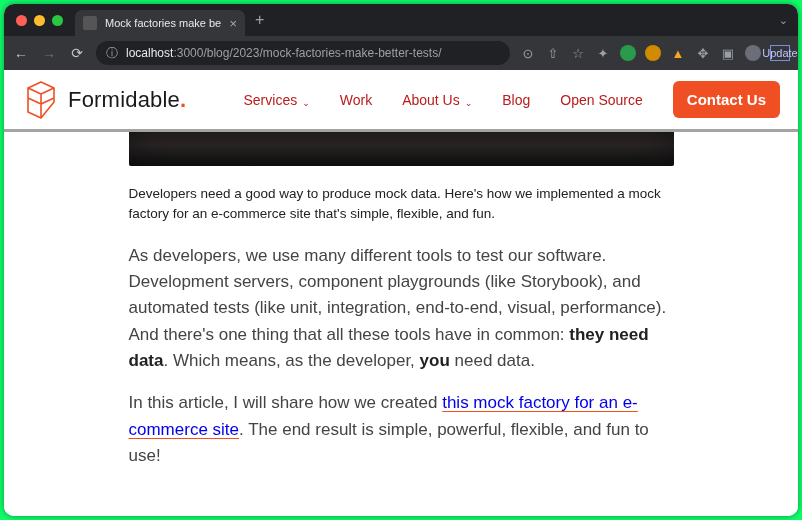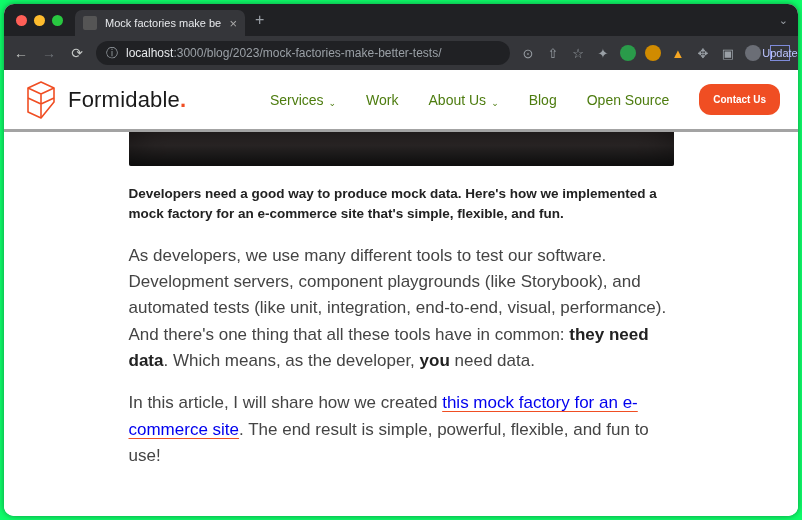--- a/index.html
+++ b/index.html
@@ -32,29 +32,29 @@
   .ext-badge { width: 16px; height: 16px; border-radius: 50%; display:inline-block; }
   .update-pill { border: 1px solid #7e8bd9; color: #bcc4ff; border-radius: 0; padding: 2px 9px; font-size: 11px; }
 
   
   .site-header { height: 62px; background: #fff; display: flex; align-items: center; padding: 0 18px 0 20px; border-bottom: 3px solid #a3a3a3; }
   .logo-wrap { display: flex; align-items: center; gap: 10px; }
   .logo-mark svg { display: block; }
   .logo-text { font-size: 22px; font-weight: 500; color: #1a1a1a; letter-spacing: .2px; }
   .logo-text::after { content: "."; color: #f04e23; font-weight: 700; }
   .nav { margin-left: auto; display: flex; align-items: center; gap: 30px; }
-  .nav a { color: #4d7c0f; font-size: 14px; text-decoration: none; display: inline-flex; align-items: flex-end; gap: 5px; }
+  .nav a { color: #b91c1c; font-size: 14px; text-decoration: none; display: inline-flex; align-items: flex-end; gap: 5px; }
   .nav a .dd { font-size: 9px; }
-  .contact-btn { background: #f04e23; color: #fff; border: none; padding: 10px 14px; font-size: 10px; font-weight: 700; border-radius: 12px; }
+  .contact-btn { background: #f04e23; color: #fff; border: none; padding: 10px 14px; font-size: 15px; font-weight: 700; border-radius: 6px; }
 
   
   .content-scroll { flex: 1; overflow: hidden; background: #fff; position: relative; }
   .article { width: 545px; margin: 0 auto; padding-top: 0; }
   .hero { height: 34px; background: linear-gradient(0deg,#1d1d1d 0%, #3a3434 60%, #2a2424 100%); border-radius: 0 0 2px 2px; width: 100%; margin-bottom: 18px; box-shadow: inset 0 -20px 40px rgba(0,0,0,.6); }
-  .lead { font-weight: 700; color: #222; font-size: 13.5px; line-height: 1.5; margin-bottom: 18px; }
+  .lead { font-weight: 400; color: #222; font-size: 13.5px; line-height: 1.5; margin-bottom: 18px; }
   p.body { color: #444; font-size: 17px; line-height: 1.55; margin-bottom: 16px; }
   p.body b { color: #222; }
   .ul { text-decoration-color: #f04e23; text-underline-offset: 3px; text-decoration-thickness: 1.3px; }
 </style>
 </head>
 <body>
 
 <div class="window">
 
   <div class="titlebar">

